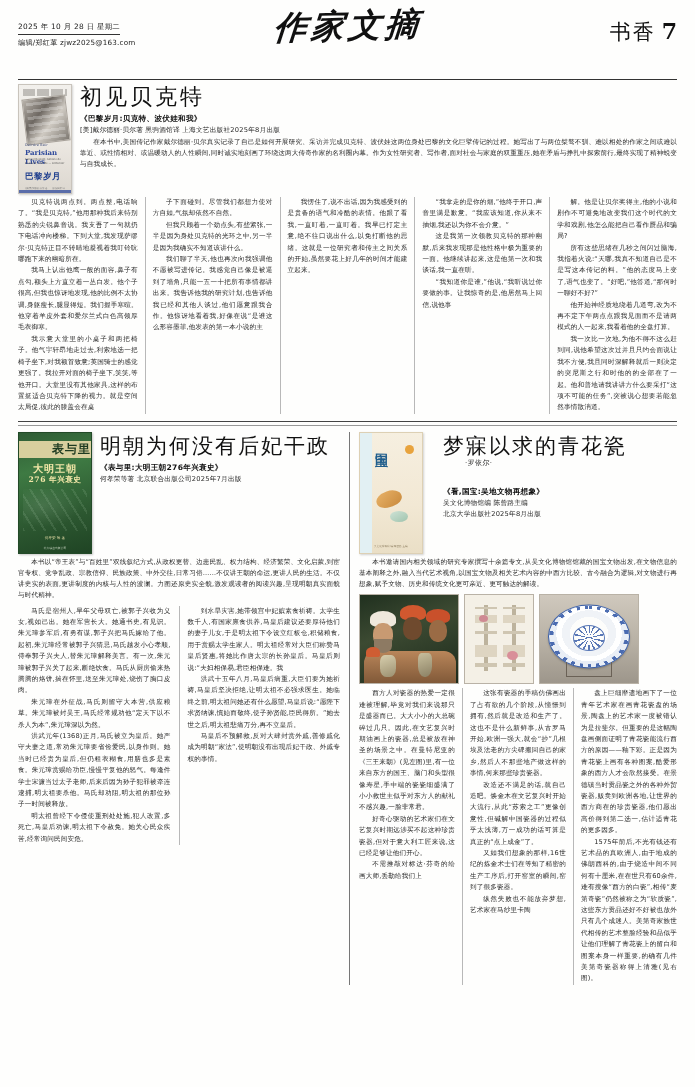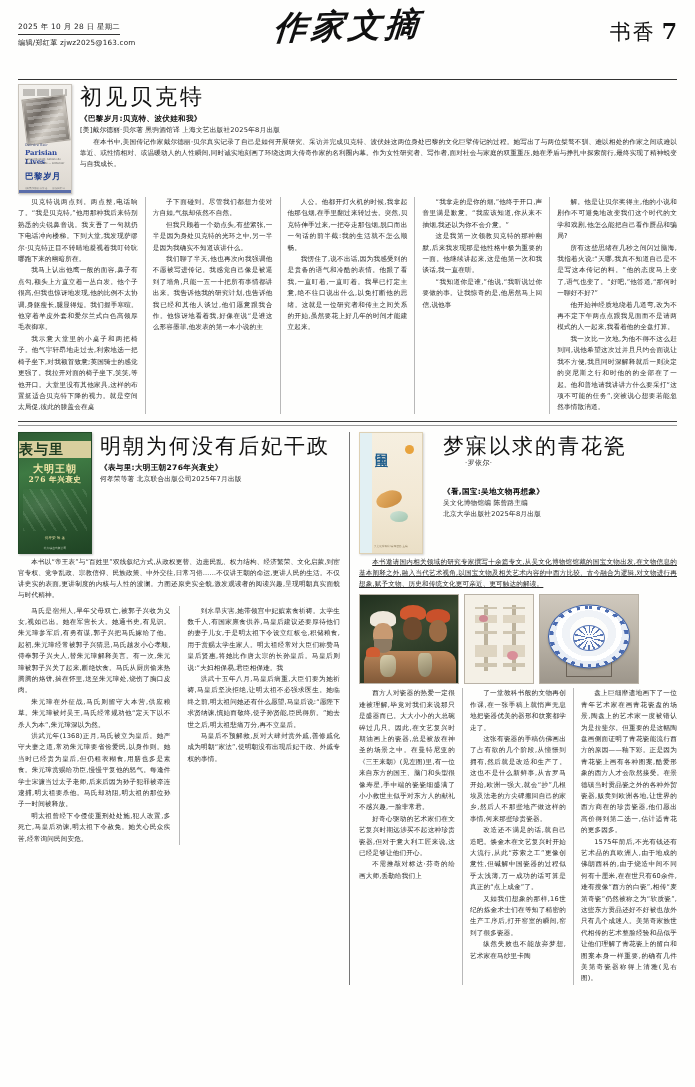--- a/index.html
+++ b/index.html
@@ -121,21 +121,21 @@
   .a2-head{display:flex;gap:8px;margin-bottom:3px;}
   
   .cover2{
     width:72px;height:120px;position:relative;overflow:hidden;
     background:linear-gradient(165deg,#2f5c35 0%,#3e7a43 30%,#2c5730 70%,#1f4424 100%);
     border:1px solid #234a28;
     box-shadow:1px 1px 2px rgba(0,0,0,.22);
   }
   .cover2 .c2-band{position:absolute;top:8px;left:0;right:0;height:17px;background:#d8cf9e;}
   .cover2 .c2-band span{
-    display:block;text-align:left;font-size:14px;font-weight:700;color:#1d3a20;line-height:17px;
+    display:block;text-align:right;font-size:12px;font-weight:700;color:#1d3a20;line-height:17px;
     font-family:"DejaVu Serif","Liberation Serif",serif;letter-spacing:1px;}
   .cover2 .c2-t1{position:absolute;top:29px;left:0;right:0;text-align:center;font-size:10px;
     font-weight:700;color:#f3e7a8;font-family:"DejaVu Serif","Liberation Serif",serif;letter-spacing:1px;}
   .cover2 .c2-t2{position:absolute;top:42px;left:0;right:0;text-align:center;font-size:7.6px;
     font-weight:700;color:#f3e7a8;font-family:"DejaVu Serif","Liberation Serif",serif;letter-spacing:.5px;}
   .cover2 .c2-map{position:absolute;top:56px;left:4px;right:4px;bottom:22px;
     background:
       radial-gradient(ellipse at 30% 40%,rgba(255,255,255,.10),transparent 60%),
       repeating-linear-gradient(58deg,rgba(200,230,200,.12) 0 2px,transparent 2px 9px);}
   .cover2 .c2-auth{position:absolute;bottom:13px;left:0;right:0;text-align:center;font-size:3.6px;color:#e8dfa8;}
@@ -279,21 +279,20 @@
           <p>我示意大堂里的小桌子和两把椅子。他气宇轩昂地走过去,利索地选一把椅子坐下,对我额首致意;英国骑士的感觉更强了。我拉开对面的椅子坐下,笑笑,等他开口。大堂里没有其他家具,这样的布置挺适合贝克特下降的视力。就是空间太局促,彼此的膝盖会在桌</p>
         </div>
       <div class="vrule"></div>
       <div class="col body-col">
           <p>子下面碰到。尽管我们都想力使对方自如,气氛却依然不自然。</p>
           <p>但我只顾着一个劲点头,有些紧张,一半是因为身处贝克特的光环之中,另一半是因为我确实不知道该讲什么。</p>
           <p>我们聊了半天,他也再次向我强调他不愿被写进传记。我感觉自己像是被逼到了墙角,只能一五一十把所有事情都讲出来。我告诉他我的研究计划,也告诉他我已经和其他人谈过,他们愿意跟我合作。他惊讶地看着我,好像在说“是谁这么形容墨菲,他发表的第一本小说的主</p>
         </div>
       <div class="vrule"></div>
       <div class="col body-col">
-          <p>人公。他都开灯火机的时候,我拿起他那包烟,在手里翻过来转过去。突然,贝克特伸手过来,一把夺走那包烟,脱口而出一句话的前半截:我的生活就不怎么顺畅。</p>
           <p>我愣住了,说不出话,因为我感受到的是贵备的语气和冷酷的表情。他跟了看我,一直盯着,一直盯着。我早已打定主意,绝不往口说出什么,以免打断他的思绪。这就是一位研究者和传主之间关系的开始,虽然要花上好几年的时间才能建立起来。</p>
         </div>
       <div class="vrule"></div>
       <div class="col body-col">
           <p>“我拿走的是你的烟,”他终于开口,声音里满是歉意。“我应该知道,你从来不抽烟,我还以为你不会介意。”</p>
           <p>这是我第一次领教贝克特的那种幽默,后来我发现那是他性格中极为重要的一面。他继续讲起来,这是他第一次和我谈话,我一直在听。</p>
           <p>“我知道你是谁,”他说,“我听说过你要做的事。让我惊奇的是,他居然马上回信,说他事</p>
         </div>
       <div class="vrule"></div>
       <div class="col body-col">
@@ -364,21 +363,21 @@
         <div class="a1-titleblock">
           <div>
             <h2 class="headline3">梦寐以求的青花瓷</h2>
             <span class="byline">·罗依尔·</span>
           </div>
           <div class="booktitle">《看,国宝:吴地文物再想象》</div>
           <div class="bookmeta">吴文化博物馆编   陈曾路主编</div>
           <div class="bookmeta">北京大学出版社2025年8月出版</div>
         </div>
       </div>
-      <div class="blurb" style="margin-bottom:4px;text-decoration:underline;">本书邀请国内相关领域的研究专家撰写十余篇专文,从吴文化博物馆馆藏的国宝文物出发,在文物信息的基本阐释之外,融入当代艺术视角,以国宝文物及相关艺术内容的中西方比较、古今融合为逻辑,对文物进行再想象,赋予文物、历史和传统文化更可亲近、更可触达的解读。</div>
+      <div class="blurb" style="margin-bottom:4px;">本书邀请国内相关领域的研究专家撰写十余篇专文,从吴文化博物馆馆藏的国宝文物出发,在文物信息的基本阐释之外,融入当代艺术视角,以国宝文物及相关艺术内容的中西方比较、古今融合为逻辑,对文物进行再想象,赋予文物、历史和传统文化更可亲近、更可触达的解读。</div>
 
       <div class="photostrip">
         <div class="ph ph1">
           <div class="f robe"></div>
           <div class="f turban1"></div>
             <div class="f face1"></div>
             <div class="f beard1"></div>
           <div class="f turban2"></div>
             <div class="f face2"></div>
           <div class="f turban3"></div>
@@ -404,21 +403,20 @@
       </div>
 
       <div class="cols3">
         <div class="col body-col">
             <p>西方人对瓷器的热爱一定很难被理解,毕竟对我们来说那只是盛器而已。大大小小的大总碗碎过几只。因此,在文艺复兴时期油画上的瓷器,总是被放在神圣的场景之中。在曼特尼亚的《三王来朝》(见左图)里,有一位来自东方的国王、脑门和头型很像寿星,手中端的瓷瓷细盛满了小小救世主似乎对东方人的献礼不感兴趣,一脸非常君。</p>
             <p>好奇心驱动的艺术家们在文艺复兴时期远涉买不起这种珍贵瓷器,但对于意大利工匠来说,这已经足够让他们开心。</p>
             <p>不需推敲对标达·芬奇的绘画大师,丢勒给我们上</p>
           </div>
         <div class="vrule"></div>
         <div class="col body-col">
-            <p>了一堂教科书般的文物再创作课,在一张手稿上就悄声无息地把瓷器优美的器形和纹案都学走了。</p>
             <p>这张有瓷器的手稿仿佛画出了占有欲的几个阶段,从憧憬到拥有,然后就是改造和生产了。这也不是什么新鲜事,从古罗马开始,欧洲一强大,就会“抄”几根埃及法老的方尖碑搬回自己的家乡,然后人不那些地产做这样的事情,何来那些珍贵瓷器。</p>
             <p>改造还不满足的话,就自己造吧。焕金木在文艺复兴时开始大流行,从此“苏索之工”更像创意性,但碱解中国瓷器的过程似乎太浅薄,万一成功的话可算是真正的“点上成金”了。</p>
             <p>又如我们想象的那样,16世纪的炼金术士们在等知了精密的生产工序后,打开窑室的瞬间,窑到了很多瓷器。</p>
             <p>纵然失败也不能放弃梦想,艺术家在马纱里卡陶</p>
           </div>
         <div class="vrule"></div>
         <div class="col body-col">
             <p>盘上巨细靡遗地画下了一位青年艺术家在画青花瓷盘的场景,陶盘上的艺术家一度被错认为是拉斐尔。但重要的是这幅陶盘画侧面证明了青花瓷能流行西方的原因——釉下彩。正是因为青花瓷上画有各种图案,酷爱形象的西方人才会欣然接受。在景德镇当时贡品瓷之外的各种外贸瓷器,贩卖到欧洲各地,让世界的西方商在的珍贵瓷器,他们愿出高价得到第二选一,估计适青花的更多因多。</p>
             <p>1575年前后,不光有钱还有艺术品的真欧洲人,由于地成的佛朗西科的,由于烧造中间不同何有十厘米,在在世只有60余件,难有搜像“西方的白瓷”,相传“麦第奇瓷”仍然被称之为“软质瓷”,这些东方贡品还好不好被也放外只有几个成迷人。美第奇家族世代相传的艺术整脸经验和品似乎让他们理解了青花瓷上的留白和图案本身一样重要,的确有几件美第奇瓷器称得上清雅(见右图)。</p>
           </div>

